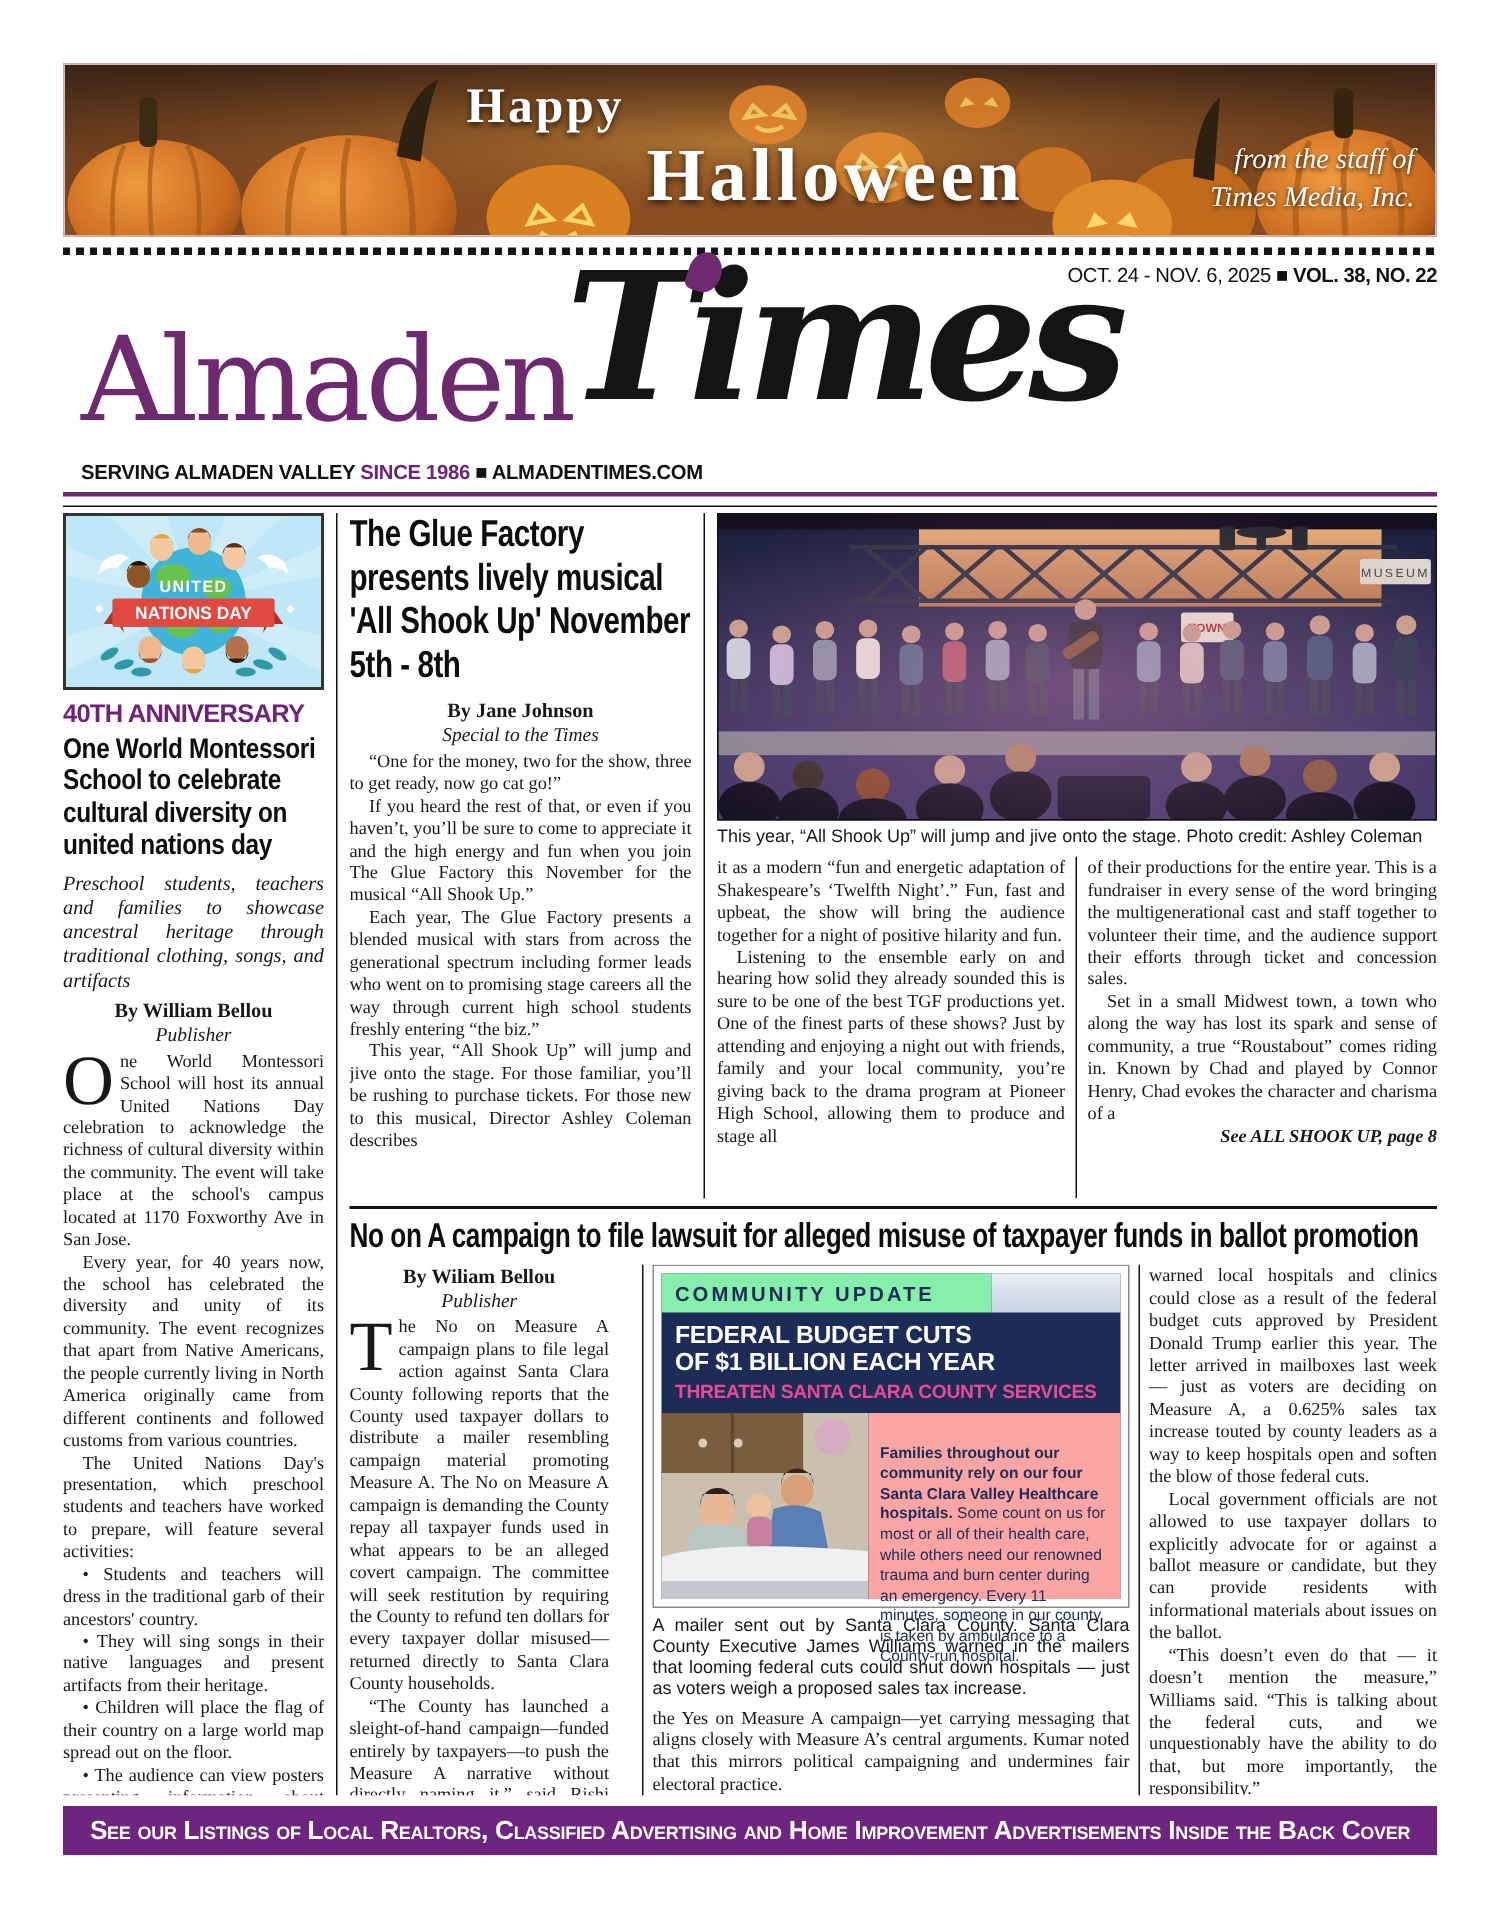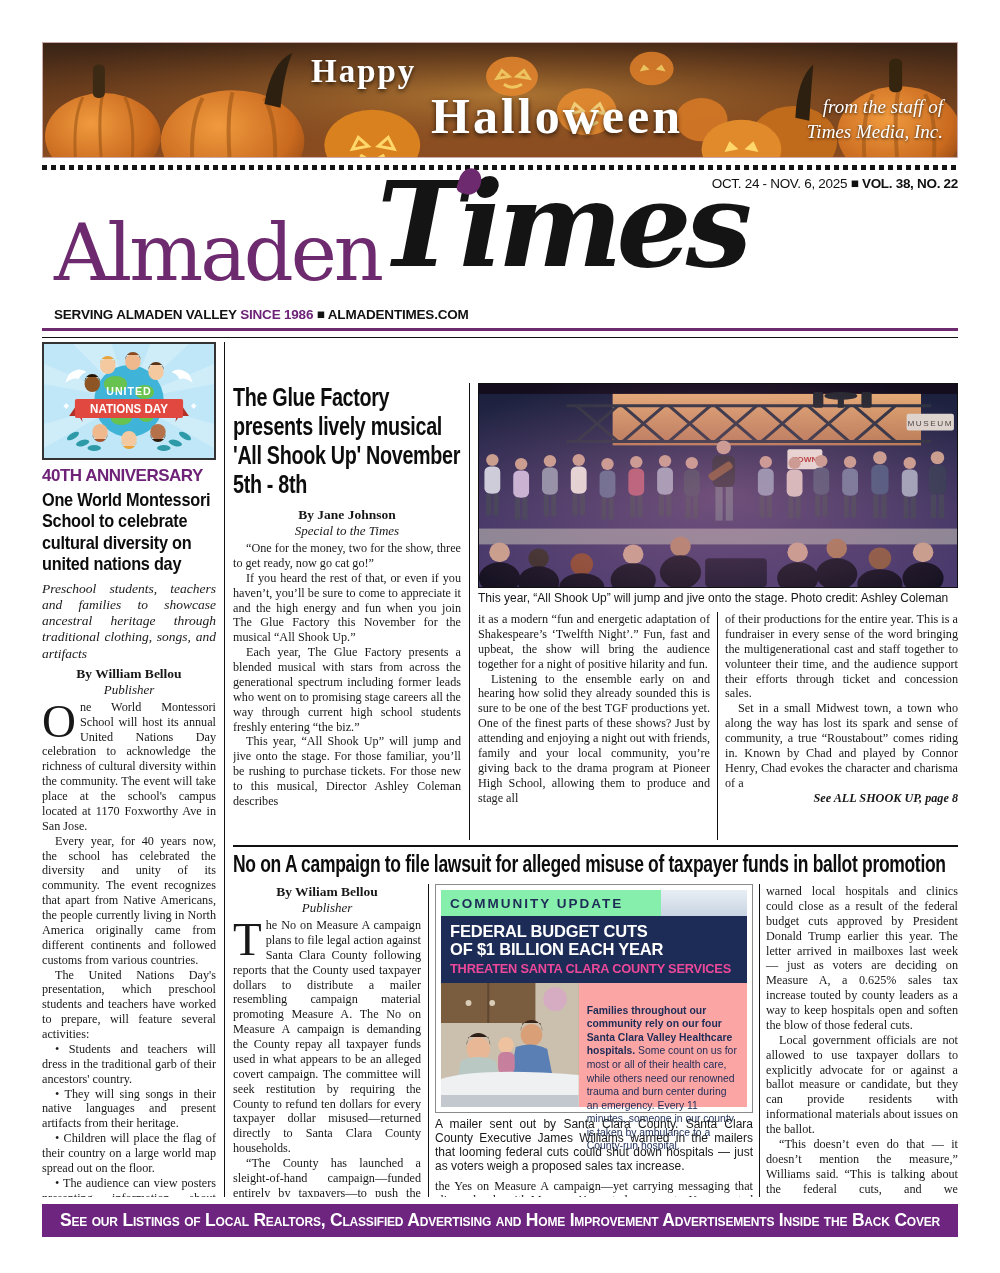--- a/index.html
+++ b/index.html
@@ -33,21 +33,21 @@
   .logo-almaden { font-family:"DejaVu Serif", serif; font-size:78px; color:#6e2a6e; letter-spacing:-3px; line-height:1; }
   .logo-times { font-family:"DejaVu Serif", serif; font-style:italic; font-weight:bold; font-size:118px; color:#141414; letter-spacing:-6px; line-height:1; margin-left:-4px; position:relative; top:-14px; }
   .logo-idot { position:absolute; width:22px; height:27px; background:#6e2a6e; border-radius:50% 50% 50% 5px; transform:rotate(18deg); left:405px; top:-12px; }
   .tagline { position:absolute; left:12px; bottom:2px; font-family:"Liberation Sans", sans-serif; font-weight:bold; font-size:13.5px; letter-spacing:-0.2px; color:#111; }
   .tagline .since { color:#6e2378; }
   .purple-rule { height:3px; background:#6e2a6e; margin-top:4px; }
 
   
   .content { display:flex; margin-top:6px; height:860px; overflow:hidden; border-top:1px solid #111; padding-top:4px; }
   .leftcol { width:183px; padding-right:8px; border-right:1px solid #111; overflow:hidden; }
-  .rightregion { flex:1; padding-left:8px; overflow:hidden;margin-top:41px; }
+  .rightregion { flex:1; padding-left:8px; overflow:hidden; }
 
   
   .body-text { font-size:12.2px; line-height:1.22; text-align:justify; }
   .body-text p { text-indent:13px; }
   .body-text p.nip { text-indent:0; }
   .dropcap { float:left; font-size:47px; line-height:37px; padding:3px 4px 0 0; }
   .byline { text-align:center; font-weight:bold; font-size:13.5px; }
   .byrole { text-align:center; font-style:italic; font-size:13px; margin-bottom:2px; }
   .jumpline { text-align:right; font-style:italic; font-weight:bold; font-size:12.2px; }
 
@@ -71,21 +71,21 @@
   .glue-cols { display:flex; margin-top:2px; height:228px; overflow:hidden; }
   .glue-col2 { width:50%; padding-right:7px; border-right:1px solid #111; }
   .glue-col3 { width:50%; padding-left:7px; }
 
   .mid-rule { height:2px; background:#111; margin:5px 0 4px; }
 
   
   .law-head-wrap { white-space:nowrap; transform:scaleX(.76); transform-origin:left center; }
   .law-headline { font-family:"Liberation Sans", sans-serif; font-weight:bold; font-size:23px; letter-spacing:-0.4px; color:#0d0d0d; }
   .law-cols { display:flex; margin-top:6px; height:400px; overflow:hidden; }
-  .law-col1 { width:196px; padding-right:7px; border-right:1px solid #111; overflow:hidden; }
+  .law-col1 { width:196px; padding-right:22px; border-right:1px solid #111; overflow:hidden; }
   .law-mid { width:330px; padding:0 6px; overflow:hidden; }
   .law-col3 { flex:1; padding-left:6px; border-left:1px solid #111; overflow:hidden; }
 
   
   .mailer { border:1px solid #8a8a8a; background:#fff; padding:5px; }
   .mailer-inner { background:#1d2c56; }
   .mailer-band { display:flex; height:26px; }
   .mailer-band-gold { background:#86efac; width:72%; color:#1d2c56; font-family:"Liberation Sans", sans-serif; font-weight:bold; font-size:13.5px; letter-spacing:2px; display:flex; align-items:center; padding-left:9px; }
   .mailer-band-rest { flex:1; background:linear-gradient(180deg,#e8eef5,#c8d4e2); }
   .mailer-heads { padding:6px 9px 7px; }

